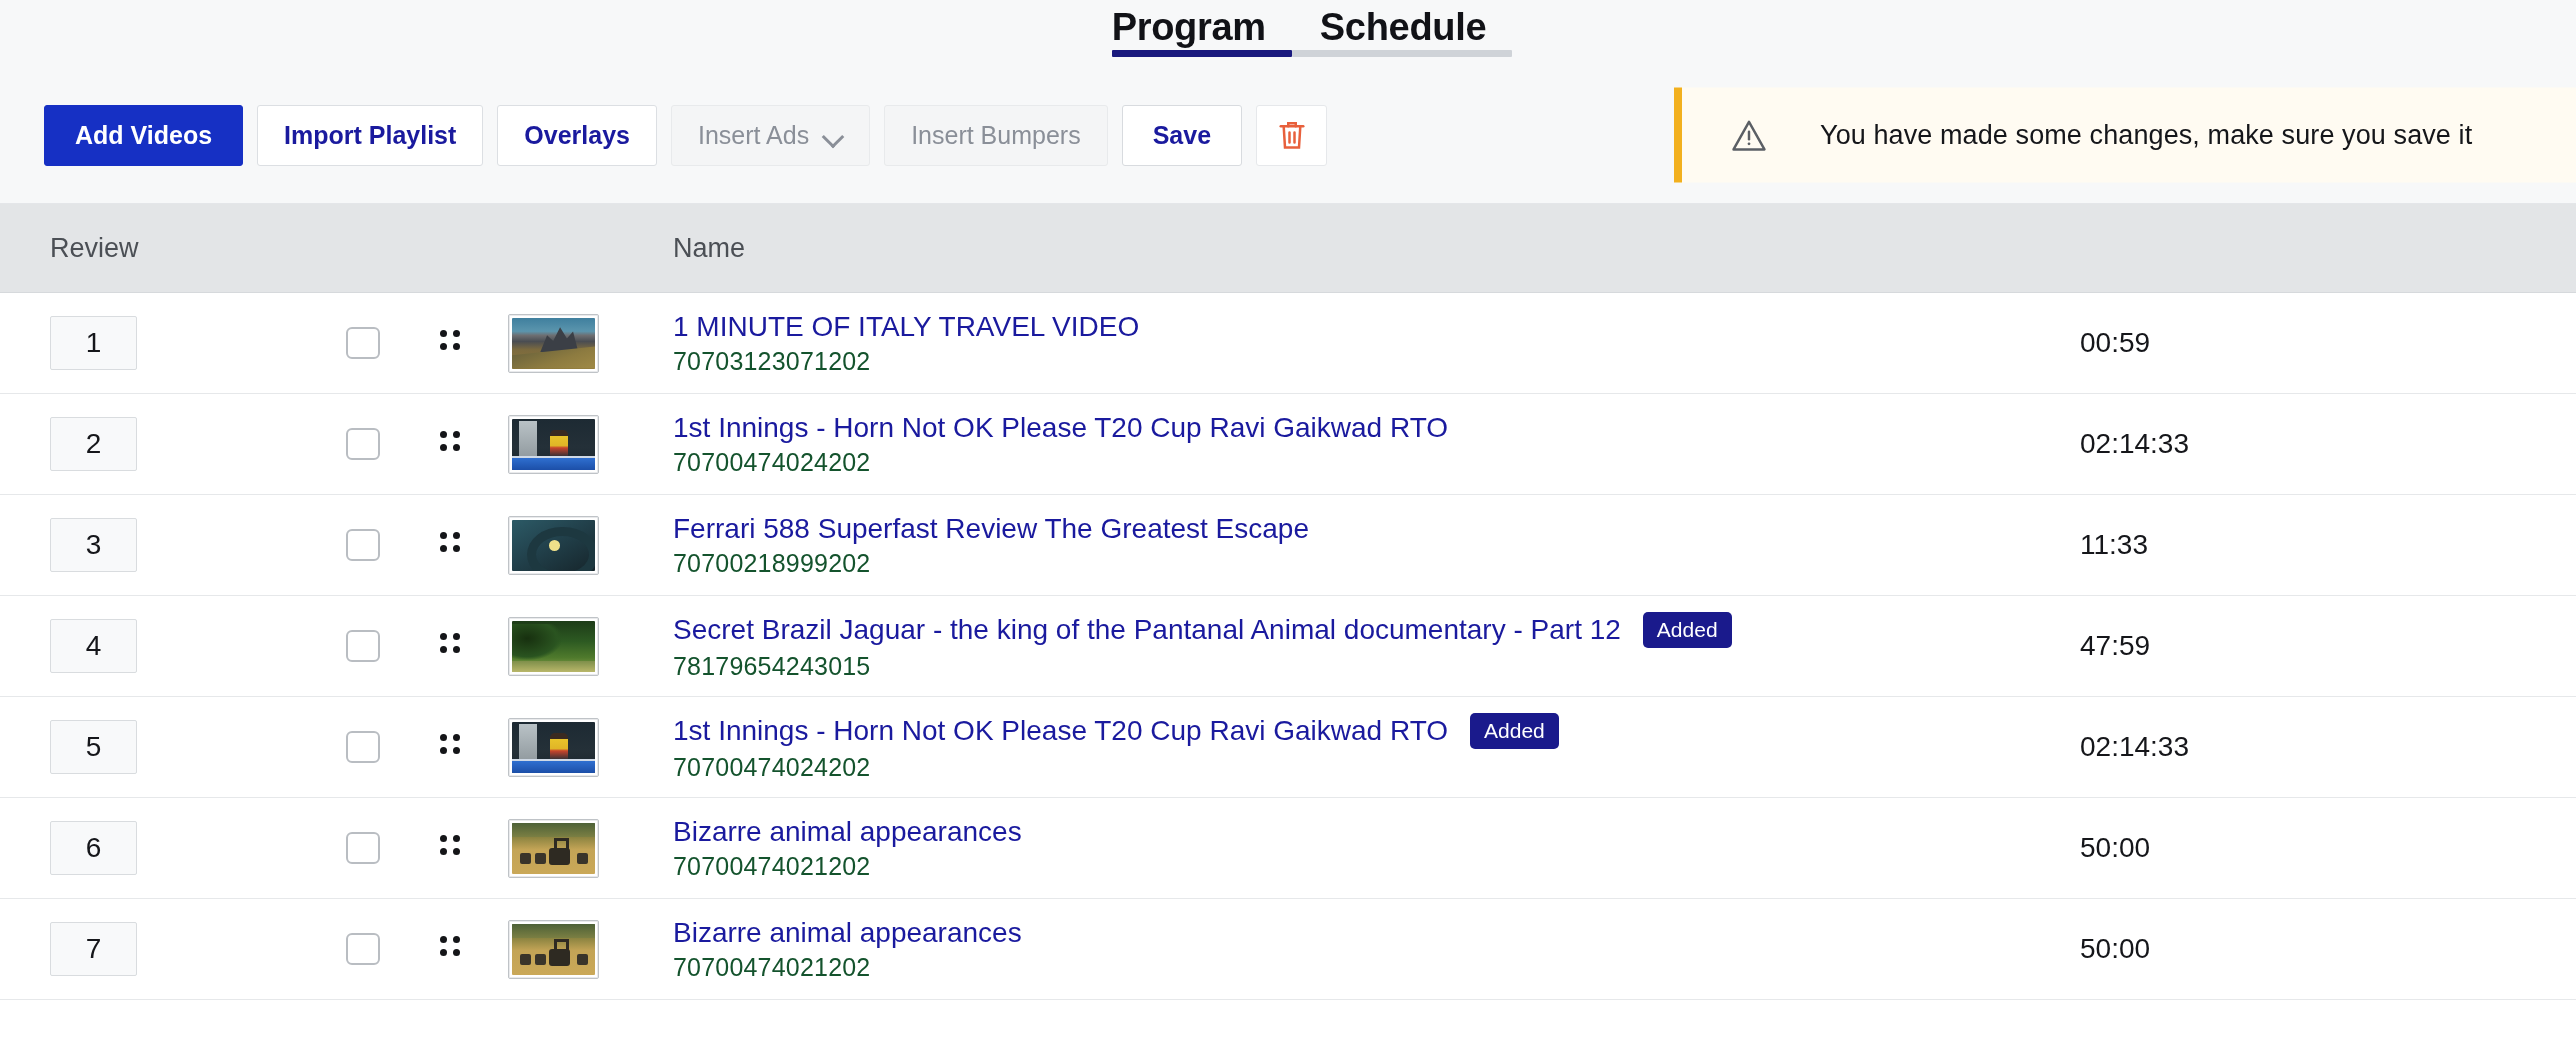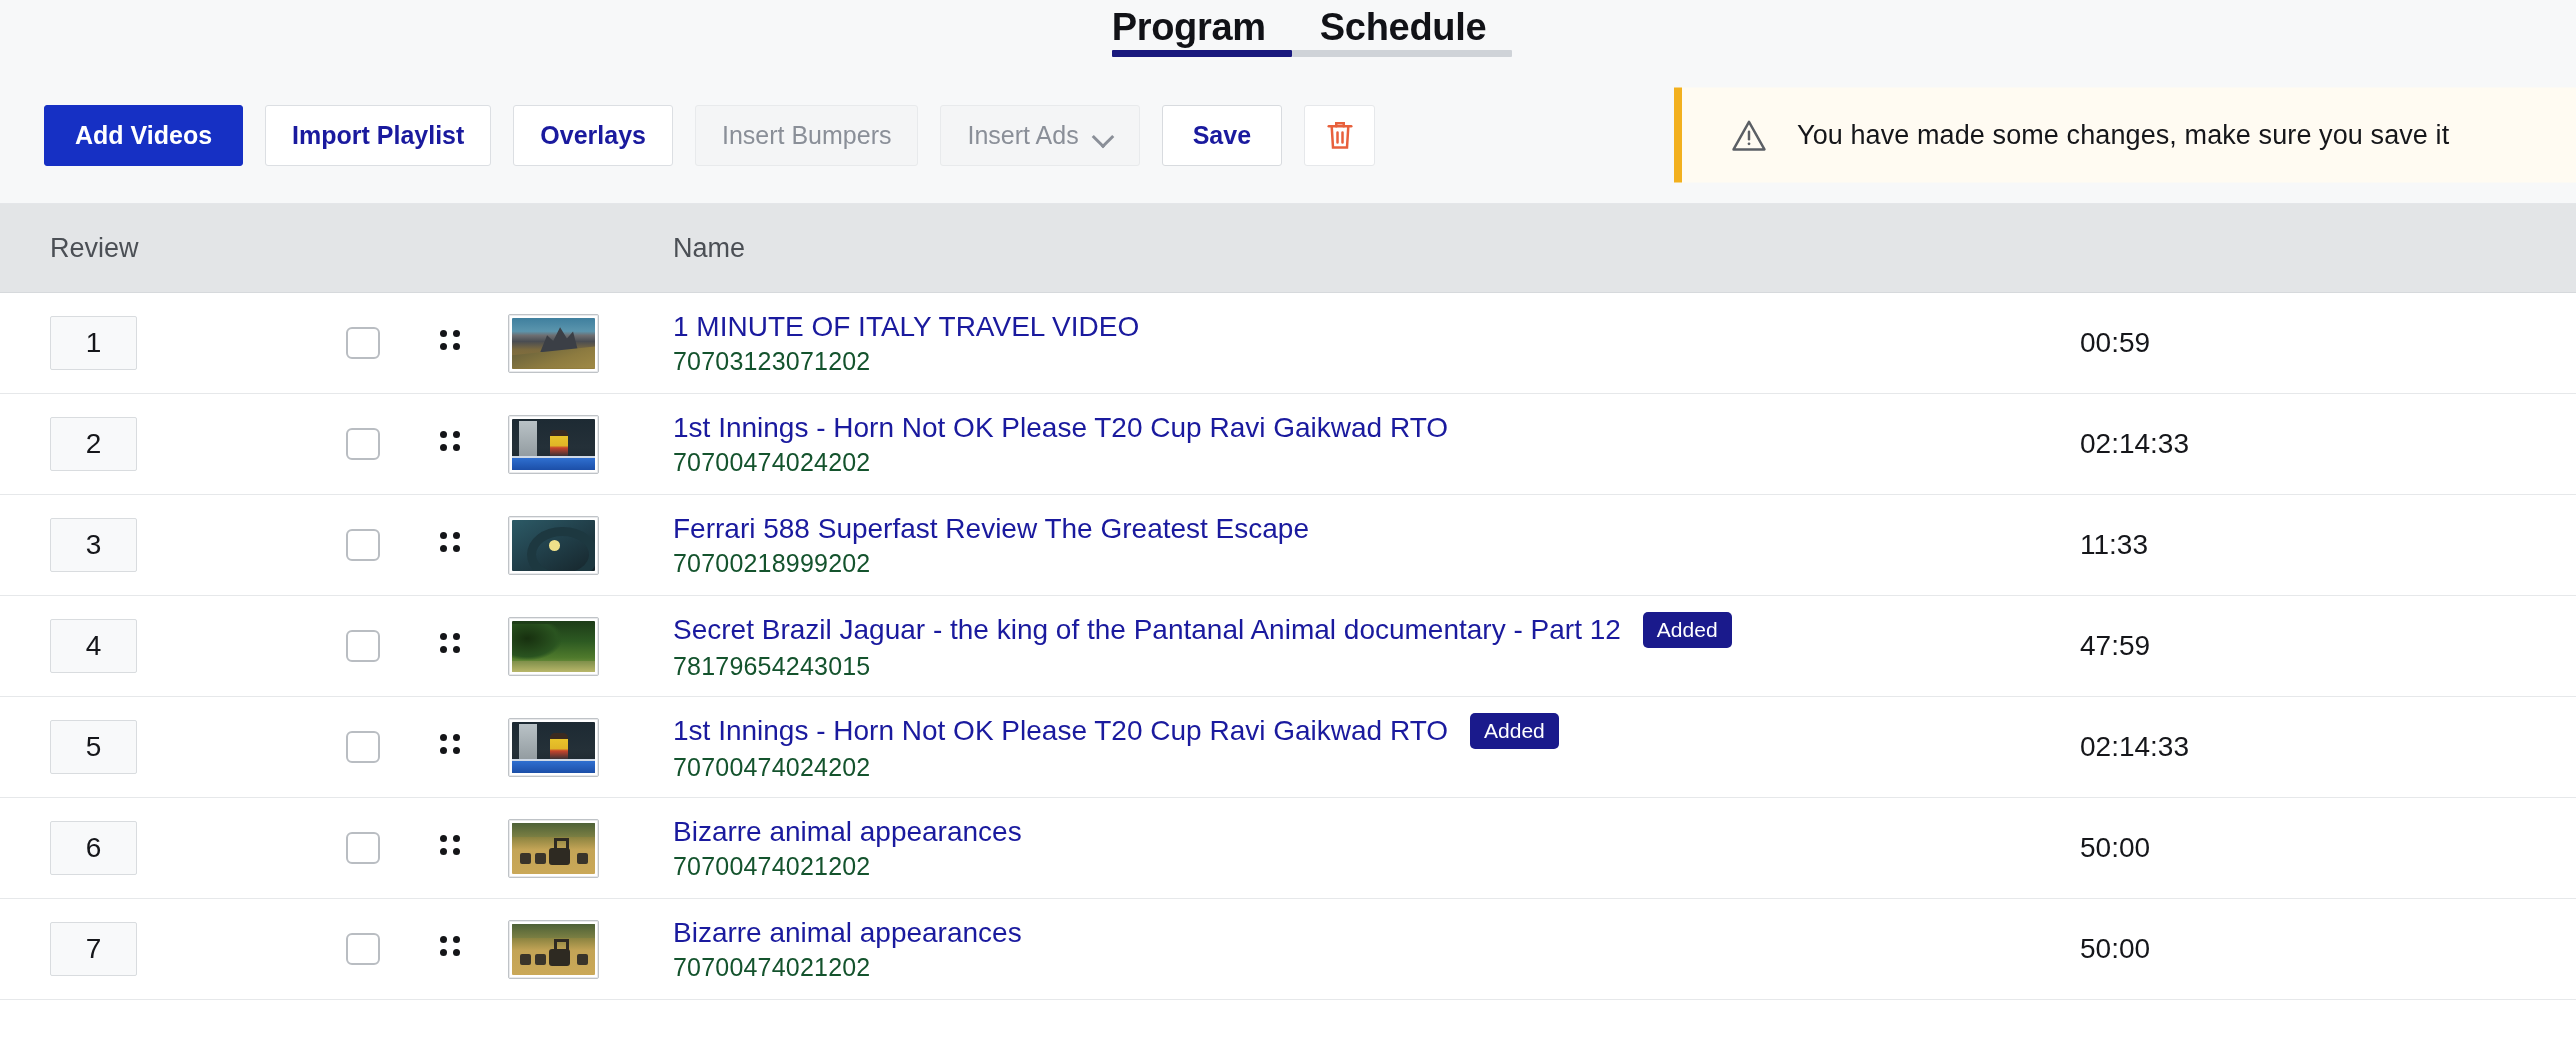--- a/index.html
+++ b/index.html
@@ -45,21 +45,21 @@
   
   .toolbarwrap {
     position: relative;
     height: 137px;
     background: #f7f8f9;
     display: flex;
     align-items: center;
     padding: 0 48px 0 44px;
     border-bottom: 1px solid #e4e6e9;
   }
-  .btns { display: flex; align-items: center; gap: 22px; }
+  .btns { display: flex; align-items: center; gap: 14px; }
 
   .btn {
     height: 61px;
     min-width: 0;
     padding: 0 26px;
     font-size: 25px;
     font-weight: 700;
     font-family: "Liberation Sans", sans-serif;
     border-radius: 3px;
     border: 1px solid #dcdfe3;
@@ -113,21 +113,21 @@
     position: absolute;
     left: 1674px;
     top: 50%;
     transform: translateY(-50%);
     width: 902px;
     height: 95px;
     background: #fffbf2;
     border-left: 8px solid #f2b01e;
     display: flex;
     align-items: center;
-    gap: 29px;
+    gap: 52px;
     padding-left: 48px;
   }
   .alert-icon { width: 38px; height: 34px; flex: none; }
   .alert-text {
     font-size: 27px;
     color: #15161a;
     font-weight: 400;
     letter-spacing: 0.1px;
   }
 
@@ -314,25 +314,25 @@
     <span>Schedule</span>
     <span class="tab-underline"></span>
   </div>
 </div>
 
 <div class="toolbarwrap">
   <div class="btns">
     <button class="btn primary">Add Videos</button>
     <button class="btn">Import Playlist</button>
     <button class="btn">Overlays</button>
-    <button class="btn disabled">Insert Bumpers</button>
     <button class="btn disabled">
       <span>Insert Ads</span>
       <span class="chev"></span>
     </button>
+    <button class="btn disabled">Insert Bumpers</button>
     <button class="btn plain-save">Save</button>
     <button class="btn icon-only">
       <span class="trash">
         <svg width="30" height="34" viewBox="0 0 24 26" fill="none" stroke="#e8603c" stroke-width="2" stroke-linecap="round">
           <path d="M3 6h18"></path>
           <path d="M9 6V3.6h6V6"></path>
           <path d="M5.4 6.8l1 16.2h11.2l1-16.2"></path>
           <path d="M10 11v8M14 11v8"></path>
         </svg>
       </span>

